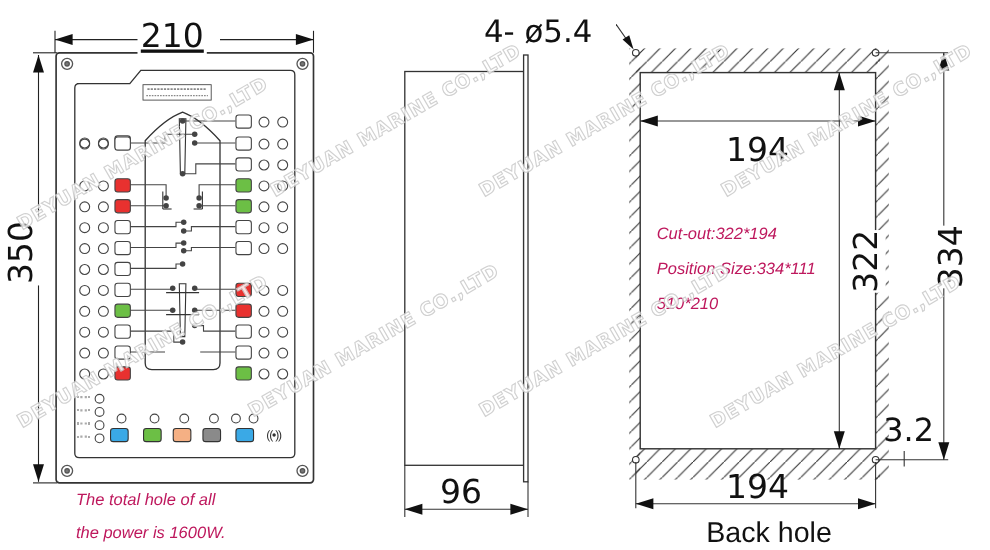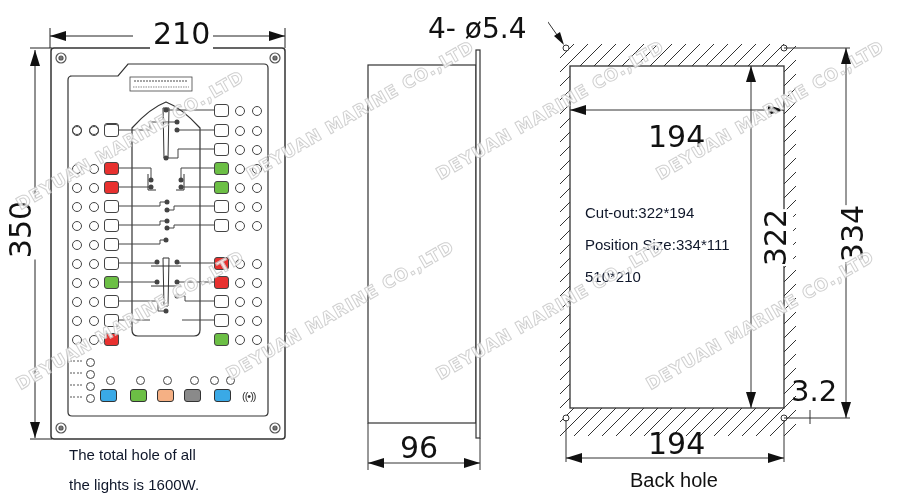--- a/index.html
+++ b/index.html
@@ -1,20 +1,20 @@
 <!DOCTYPE html>
 <html><head>
 <meta charset="utf-8">
 <style>
   html, body { margin:0; padding:0; background:#ffffff; }
   body { width:900px; height:500px; position:relative; overflow:hidden;
          font-family:"Liberation Sans", sans-serif; color:#111; }
   .abs { position:absolute; }
   .dim-text { font-family:"DejaVu Sans", sans-serif; color:#111; }
-  .note { font-family:"Liberation Sans", sans-serif; font-size:15px; color:#0f172a; line-height:30px; }
+  .note { font-family:"Liberation Sans", sans-serif; font-size:15px; color:#be185d; line-height:30px;font-style:italic; }
   .wm { position:absolute; font-family:"DejaVu Sans", sans-serif; font-weight:bold; font-size:17px;
         color:#ffffff; -webkit-text-stroke:1px #c8c8c8; transform:rotate(-30deg); opacity:.85;
         white-space:nowrap; pointer-events:none; letter-spacing:1px; }
 </style>
 </head>
 <body>
 
 <div class="abs" style="left:0;top:0;width:300px;height:500px;">
   <svg width="300" height="500" viewBox="0 0 300 500">
 
@@ -224,41 +224,41 @@
     <div class="abs" style="left:110px;top:0;width:30px;">
       <span class="abs" style="left:0;top:0;width:7px;height:7px;border:1.3px solid #444;border-radius:50%;"></span>
       <span class="abs" style="left:16px;top:0;width:7px;height:7px;border:1.3px solid #444;border-radius:50%;"></span>
       <span class="abs" style="left: 4px; top: 13px; width: 15px; height: 11px; border: 1.5px solid rgb(51, 51, 51); border-radius: 3px; background: rgb(58, 169, 230);" id="cb4" title="手动/自动 MANUAL/AUTO"></span>
     </div>
     <span class="abs" style="left:142px;top:14px;font-size:11px;color:#333;letter-spacing:-1px;">((•))</span>
   </div>
 
   <div class="abs note" style="left:69px;top:440px;">
     <div>The total hole of all</div>
-    <div>the lights is 1600W.</div>
-  </div>
-
-  <div class="abs dim-text" style="left:150px;top:17px;font-size:30px;line-height:34px;background:#fff;padding:0 3px;">210</div>
+    <div>the power is 1600W.</div>
+  </div>
+
+  <div class="abs dim-text" style="left:125px;top:17px;font-size:30px;line-height:34px;background:#fff;padding:0 3px;text-decoration:underline;">210</div>
   <div class="abs dim-text" style="left:-10px;top:212px;font-size:30px;transform:rotate(-90deg);transform-origin:center;width:60px;text-align:center;background:#fff;">350</div>
 </div>
 
 <div class="abs" style="left:340px;top:0;width:170px;height:500px;">
   <svg width="170" height="500" viewBox="0 0 170 500">
     <rect x="28" y="65" width="108" height="358" fill="#fff" stroke="#333" stroke-width="1.2"></rect>
     <rect x="136" y="50" width="4" height="388" fill="#fff" stroke="#333" stroke-width="1.2"></rect>
     <line x1="28" y1="423" x2="28" y2="470" stroke="#333"></line>
     <line x1="140" y1="438" x2="140" y2="470" stroke="#333"></line>
     <line x1="28" y1="463" x2="140" y2="463" stroke="#333"></line>
     <polygon points="28,463 44,458 44,468" fill="#111"></polygon>
     <polygon points="140,463 124,458 124,468" fill="#111"></polygon>
   </svg>
   <div class="abs dim-text" style="left:60px;top:430px;font-size:30px;">96</div>
 </div>
 
-<div class="abs" style="left:548px;top:0;width:340px;height:388px;">
+<div class="abs" style="left:560px;top:0;width:340px;height:388px;">
   <svg width="340" height="500" viewBox="0 0 340 500">
     <defs>
       <pattern id="hatch" width="14" height="14" patternUnits="userSpaceOnUse" patternTransform="rotate(0)">
         <line x1="0" y1="14" x2="14" y2="0" stroke="#333" stroke-width="1"></line>
       </pattern>
     </defs>
 
     <rect x="18" y="44" width="222" height="22" fill="url(#hatch)"></rect>
     <rect x="18" y="408" width="222" height="28" fill="url(#hatch)"></rect>
     <rect x="12" y="44" width="10" height="392" fill="url(#hatch)"></rect>
@@ -295,21 +295,21 @@
     <line x1="18" y1="458" x2="236" y2="458" stroke="#333"></line>
     <polygon points="18,458 34,453 34,463" fill="#111"></polygon>
     <polygon points="236,458 220,453 220,463" fill="#111"></polygon>
   </svg>
   <div class="abs dim-text" style="left:-120px;top:12px;font-size:28px;">4- ø5.4</div>
   <div class="abs dim-text" style="left:100px;top:119px;font-size:30px;">194</div>
   <div class="abs dim-text" style="left:199px;top:220px;font-size:30px;transform:rotate(-90deg);background:#fff;">322</div>
   <div class="abs dim-text" style="left:276px;top:216px;font-size:30px;transform:rotate(-90deg);background:#fff;">334</div>
   <div class="abs dim-text" style="left:243px;top:374px;font-size:29px;">3.2</div>
   <div class="abs dim-text" style="left:100px;top:426px;font-size:30px;background:transparent;">194</div>
-  <div class="abs" style="left:82px;top:469px;font-size:20px;font-family:'Liberation Sans',sans-serif;">Back hole</div>
+  <div class="abs" style="left:82px;top:469px;font-size:26px;font-family:'Liberation Sans',sans-serif;">Back hole</div>
   <div class="abs note" style="left:37px;top:197px;line-height:32px;">
     <div>Cut-out:322*194</div>
     <div>Position Size:334*111</div>
     <div>510*210</div>
   </div>
 </div>
 
 <div class="wm" style="left:0px;top:130px;">DEYUAN MARINE CO.,LTD</div>
 <div class="wm" style="left:230px;top:100px;">DEYUAN MARINE CO.,LTD</div>
 <div class="wm" style="left:420px;top:100px;">DEYUAN MARINE CO.,LTD</div>

